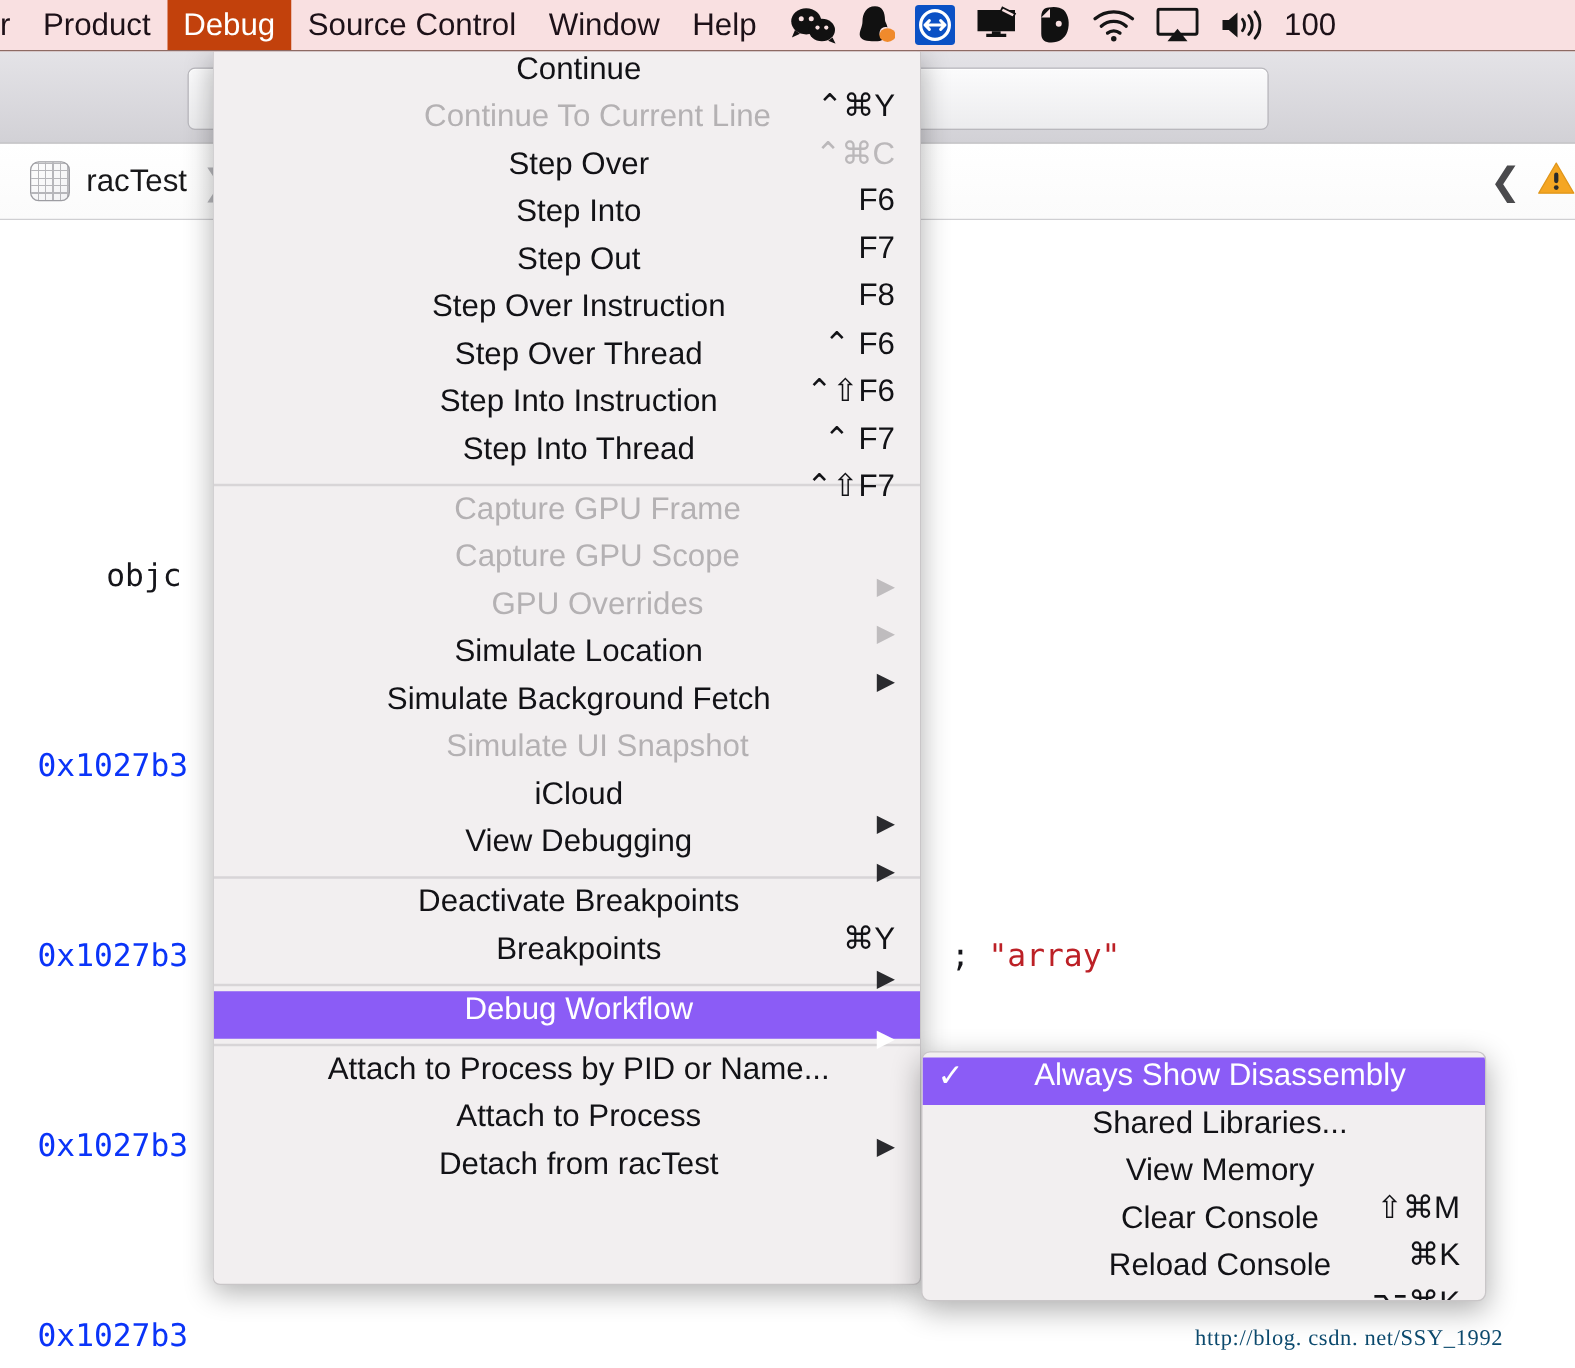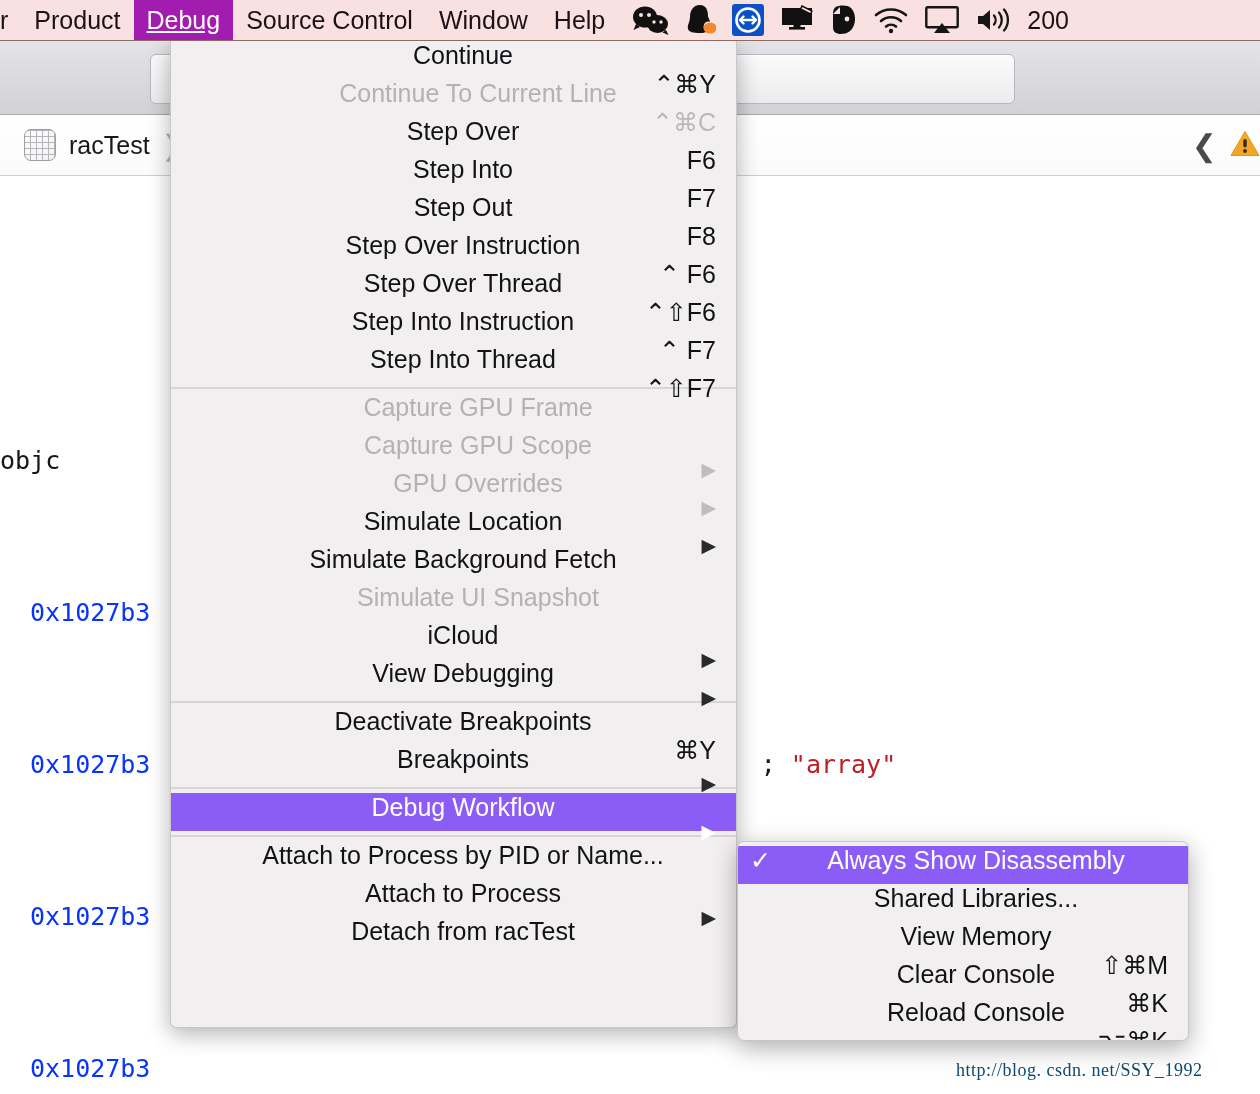--- a/index.html
+++ b/index.html
@@ -18,21 +18,21 @@
     border-bottom:1px solid #8d6a63;
     display:flex; align-items:center;
     font-size:25px; color:#1d1118;
     white-space:nowrap;
     overflow:hidden;
   }
   .mb-item{
     padding:0 13px; height:41px; line-height:41px;
     display:inline-block;
   }
-  .mb-item.active{ background:#a21caf; color:#fff;text-decoration:underline; }
+  .mb-item.active{ background:#c2410c; color:#fff; }
   .mb-icons{ display:flex; align-items:center; gap:16px; margin-left:14px; }
   .mb-icon{ display:inline-flex; align-items:center; justify-content:center; height:41px; }
   .mb-battery{ font-size:25px; color:#1d1118; margin-left:14px; letter-spacing:0px;}
 
   
   #toolbar{
     position:absolute; left:0; top:41px; width:1260px; height:74px;
     background:linear-gradient(#e4e3e7,#d2d1d6);
     border-bottom:1px solid #a8a7ab;
   }
@@ -132,21 +132,21 @@
   #submenu .mi{ padding:0 20px 0 46px; }
   #submenu .mi:first-child{ margin-top:4px; }
 </style>
 </head>
 <body>
 
 <div id="code">
 
   <div class="cl"><span class="cmt" style="margin-left:618px">; "j</span></div>
 
-  <div class="cl"><span class="objc" style="">objc</span></div>
+  <div class="cl"><span class="objc" style="margin-left:85px">objc</span></div>
 
   <div class="cl"><span class="addr" style="margin-left:30px">0x1027b3</span><span class="kw" style="margin-left:443px">ax</span></div>
 
   <div class="cl"><span class="addr" style="margin-left:30px">0x1027b3</span><span class="kw" style="margin-left:405px">, %rsi</span><span class="cmt" style="margin-left:115px">; </span><span class="str">"array"</span></div>
 
   <div class="cl"><span class="addr" style="margin-left:30px">0x1027b3</span><span class="cmt" style="margin-left:700px">; symbol stub for:</span></div>
 
   <div class="cl"><span class="addr" style="margin-left:30px">0x1027b3</span></div>
 
   
@@ -410,14 +410,14 @@
     </span>
     <span class="mb-icon">
       <svg width="38" height="28" viewBox="0 0 38 28">
           <path d="M3 10 h5 L15 4 v20 L8 18 H3 Z" fill="#151515"></path>
           <path d="M19 9.5 A7 7 0 0 1 19 18.5" fill="none" stroke="#151515" stroke-width="2.3" stroke-linecap="round"></path>
           <path d="M24 6.5 A11.5 11.5 0 0 1 24 21.5" fill="none" stroke="#151515" stroke-width="2.3" stroke-linecap="round"></path>
           <path d="M29 3.5 A16 16 0 0 1 29 24.5" fill="none" stroke="#151515" stroke-width="2.3" stroke-linecap="round"></path>
         </svg>
     </span>
   </span>
-  <span class="mb-battery">200</span>
+  <span class="mb-battery">100</span>
 </div>
 
 </body></html>

